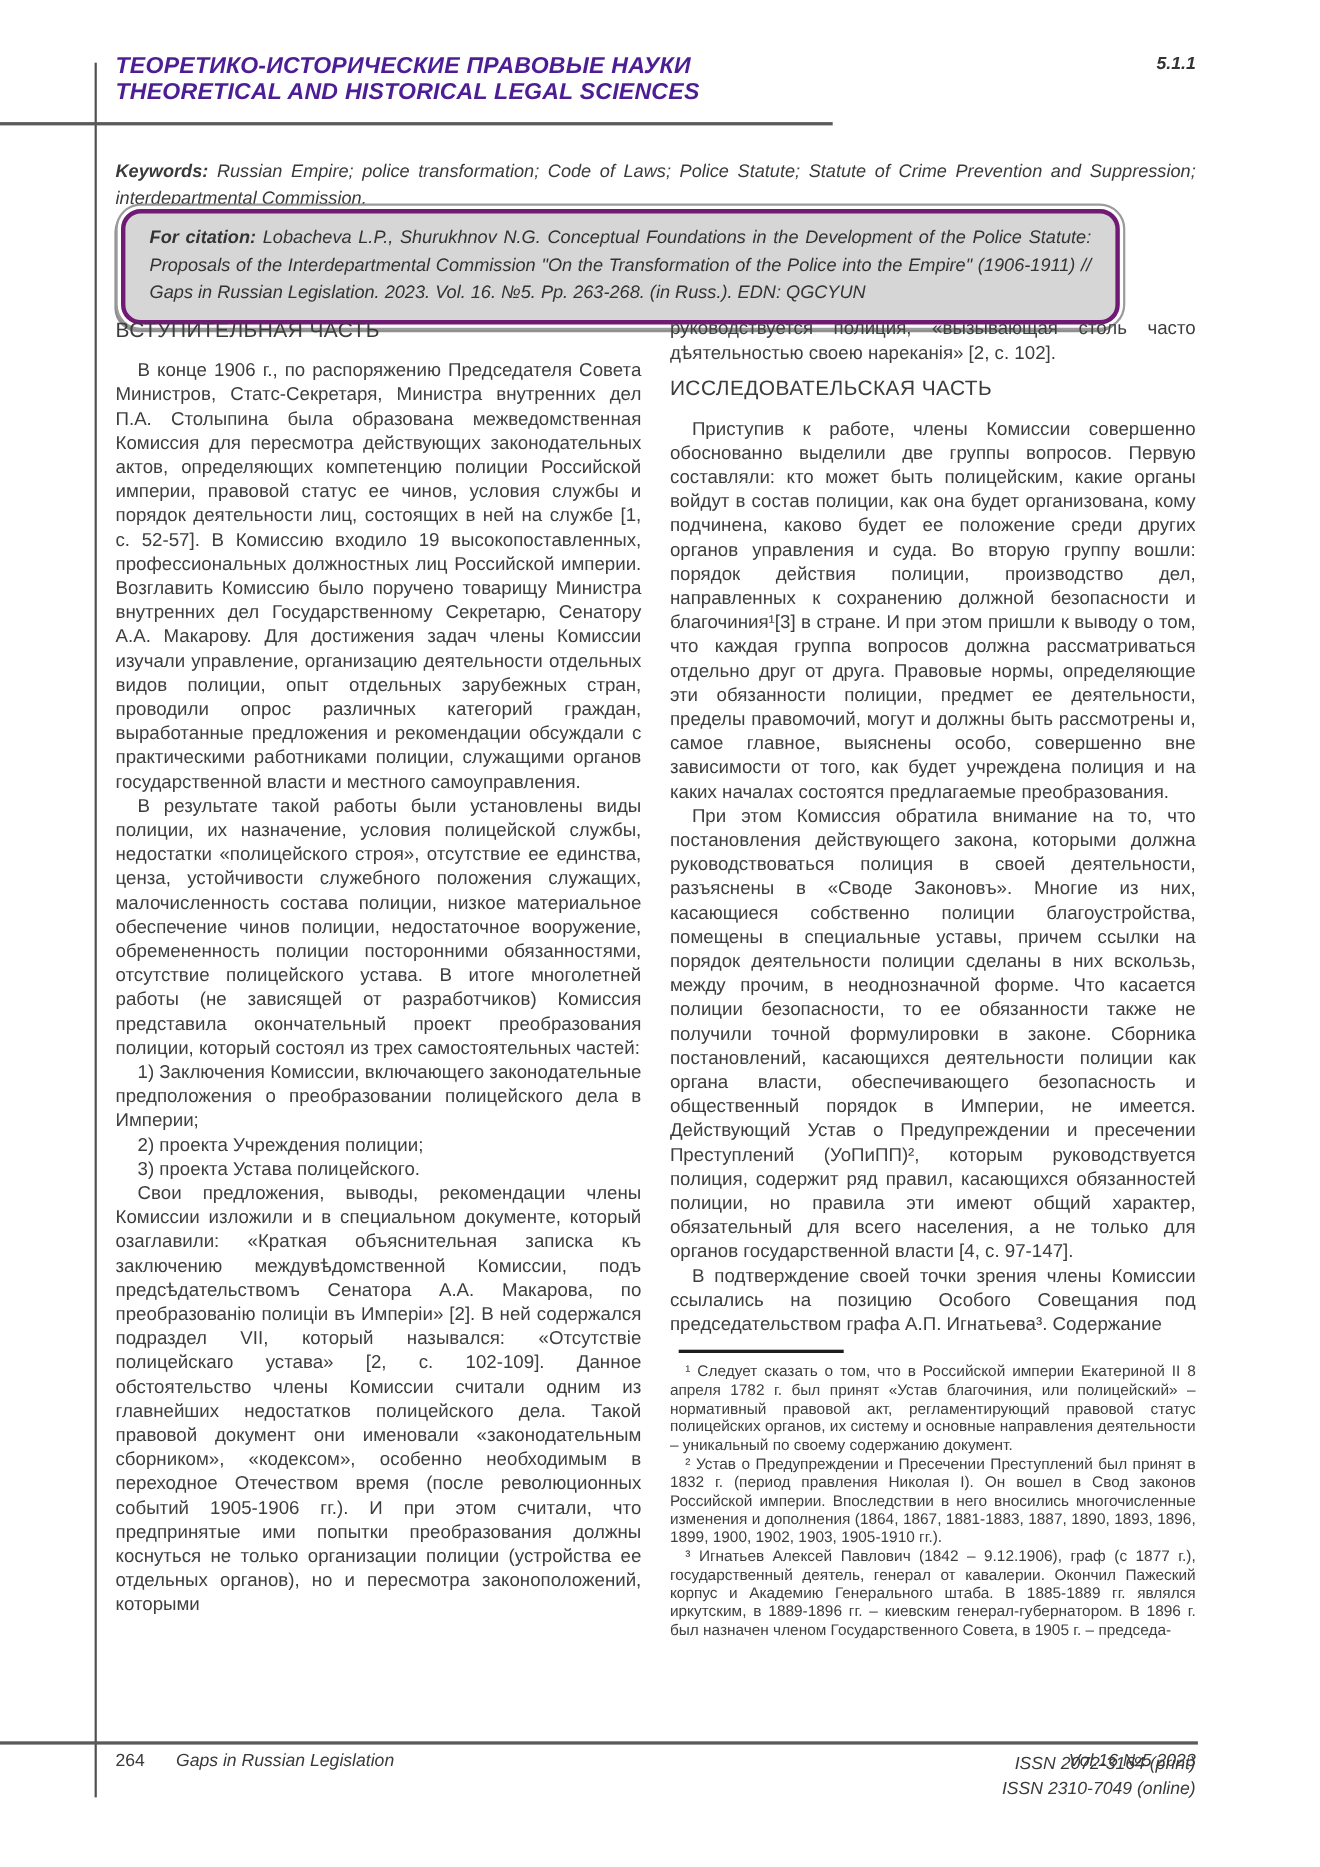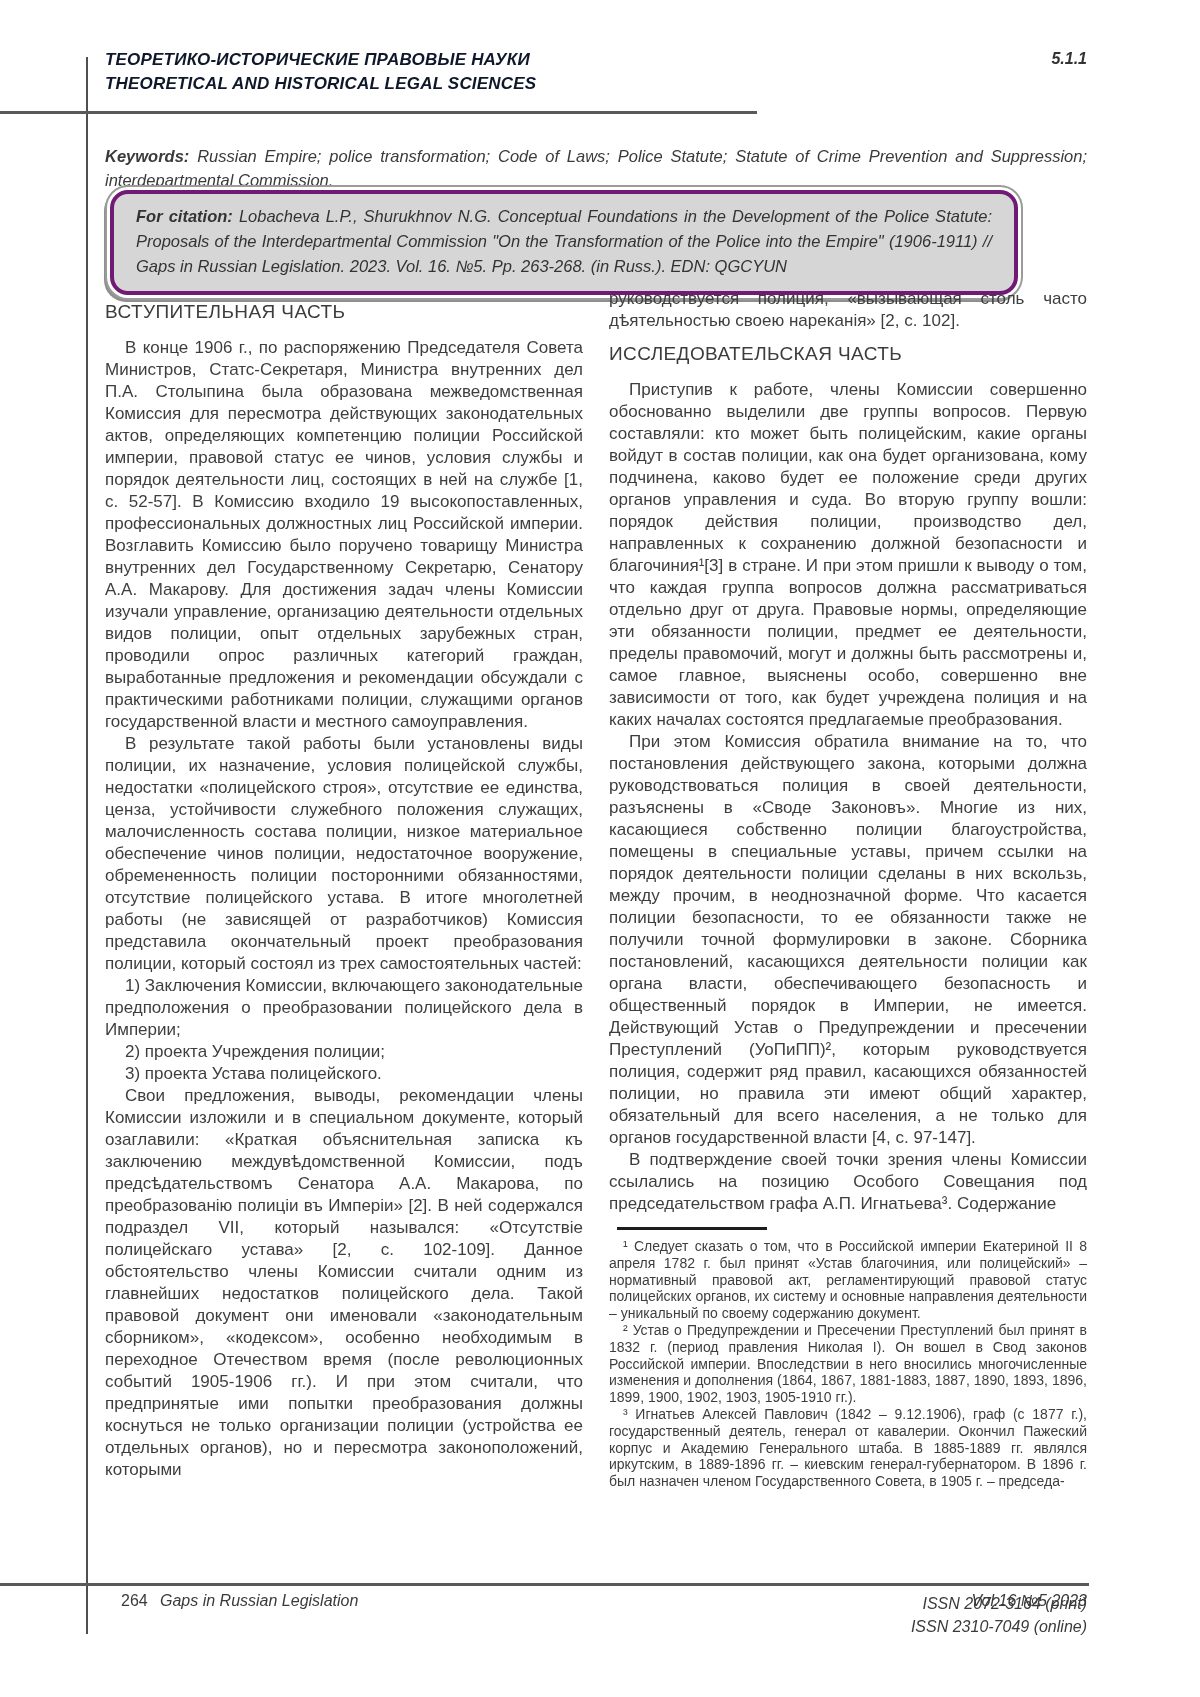--- a/index.html
+++ b/index.html
@@ -11,21 +11,21 @@
   .page { position: absolute; inset: 0; }
 
   
   .v-rule { position: absolute; left: 86px; top: 57px; width: 2px; height: 1577px; background: #4f4f4f; }
   .h-rule-header { position: absolute; left: 0; top: 111px; width: 757px; height: 3px; background: #5a5a5a; }
   .h-rule-footer { position: absolute; left: 0; top: 1583px; width: 1089px; height: 3px; background: #5a5a5a; }
 
   
   .hdr { position: absolute; left: 105px; top: 48px; width: 982px; }
   .hdr .ru, .hdr .en {
-    font-style: italic; font-weight: bold; font-size: 17px; line-height: 24px; color: #0f172a;
+    font-style: italic; font-weight: bold; font-size: 21px; line-height: 24px; color: #4c1d95;
     letter-spacing: 0.2px;
   }
   .section-code { position: absolute; right: 0; top: 2px; font-style: italic; font-weight: bold; font-size: 16px; color: #333333; }
 
   
   .keywords {
     position: absolute; left: 105px; top: 127px; width: 982px;
     font-style: italic; font-size: 16.5px; line-height: 24px; text-align: justify; color: #3a3a3a;
   }
   .keywords b { font-weight: bold; }
@@ -44,39 +44,39 @@
 
   
   .cols {
     position: absolute; left: 105px; top: 288px; width: 982px;
     display: flex; gap: 26px;
   }
   .col { width: 478px; }
 
   h2.section-heading {
     font-size: 19px; font-weight: 500; letter-spacing: 0.4px; color: #3c3c3c;
-    margin: 11px 0 12px 0; line-height: 26px;
+    margin: 0 0 12px 0; line-height: 26px;
   }
   h2.mt { margin-top: 9px; }
 
   p.body-par {
     margin: 0; font-size: 17px; line-height: 22px; text-align: justify; text-indent: 20px;
     color: #3e3e3e;
   }
   p.no-indent { text-indent: 0; }
 
   .fn-sep { width: 150px; height: 3px; background: #1c1c1c; margin: 12px 0 8px 8px; }
   p.footnote {
     margin: 0; font-size: 14px; line-height: 16.8px; text-align: justify; text-indent: 14px;
     color: #3e3e3e;
   }
 
   
   .footer { position: absolute; left: 105px; top: 1592px; width: 982px; font-size: 16px; color: #3a3a3a; }
-  .footer .pgnum { position: absolute; left: 0; top: 0; font-style: normal; margin-left: 16px; }
+  .footer .pgnum { position: absolute; left: 0; top: 0; font-style: normal; }
   .footer .journal { position: absolute; left: 55px; top: 0; font-style: italic; }
   .footer .vol { position: absolute; left: 0; right: 0; top: 0; text-align: right; font-style: italic; }
   .footer .issn { position: absolute; right: 0; top: 0; text-align: right; font-style: italic; line-height: 23px; }
 </style>
 </head>
 <body>
 
 <div class="page">
 
   <div class="v-rule"></div>

